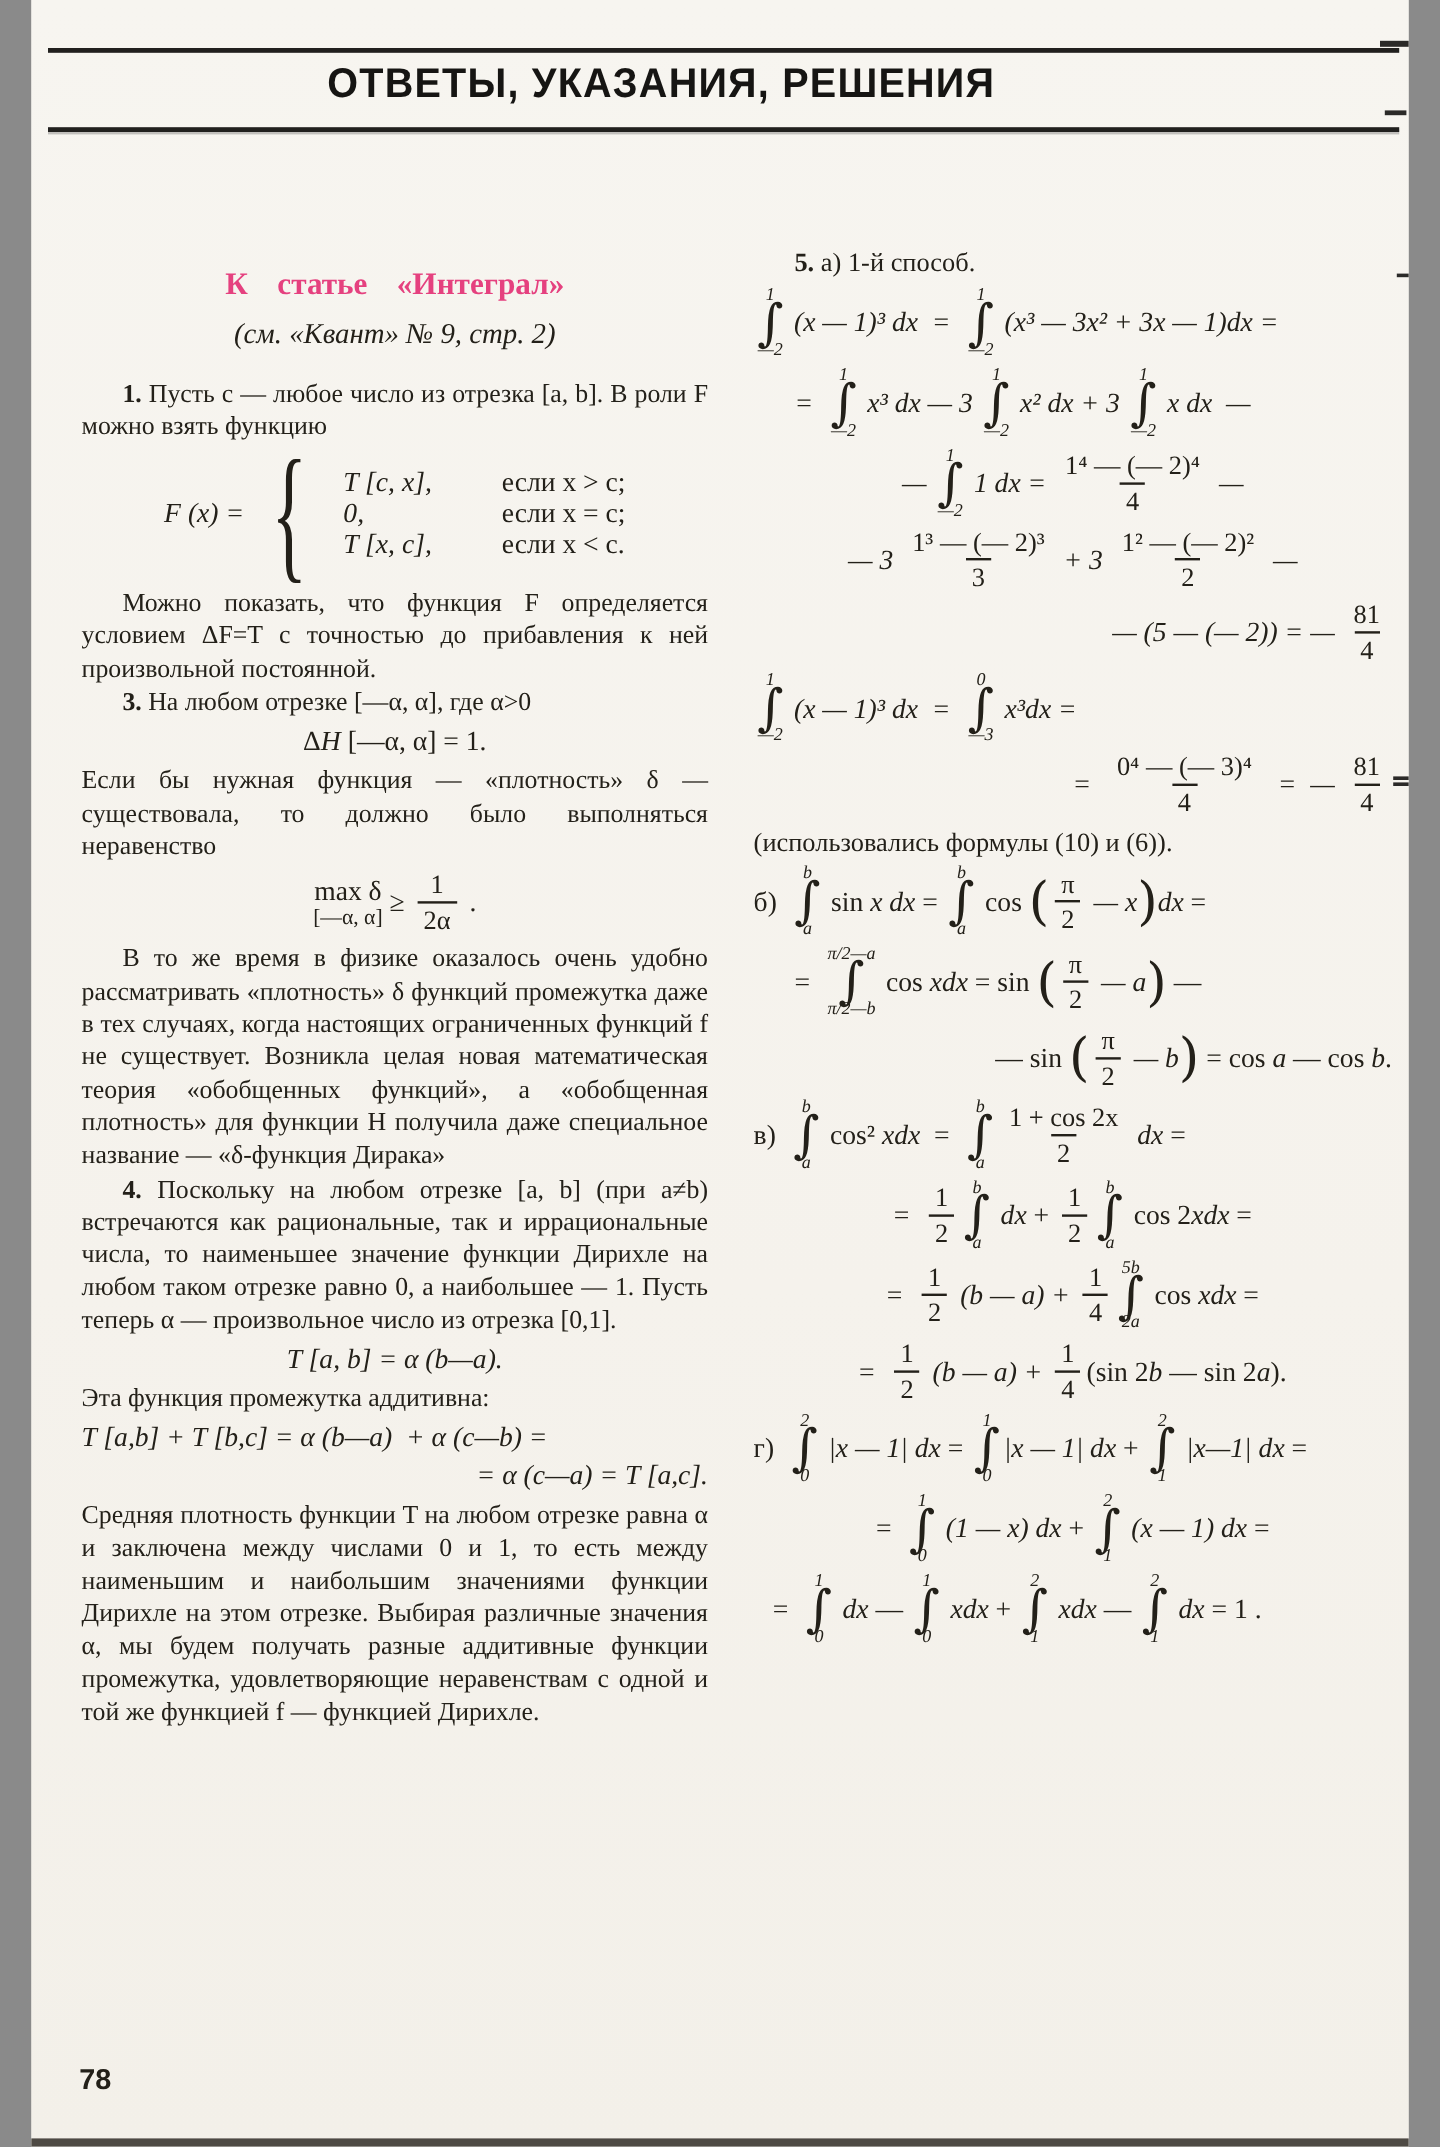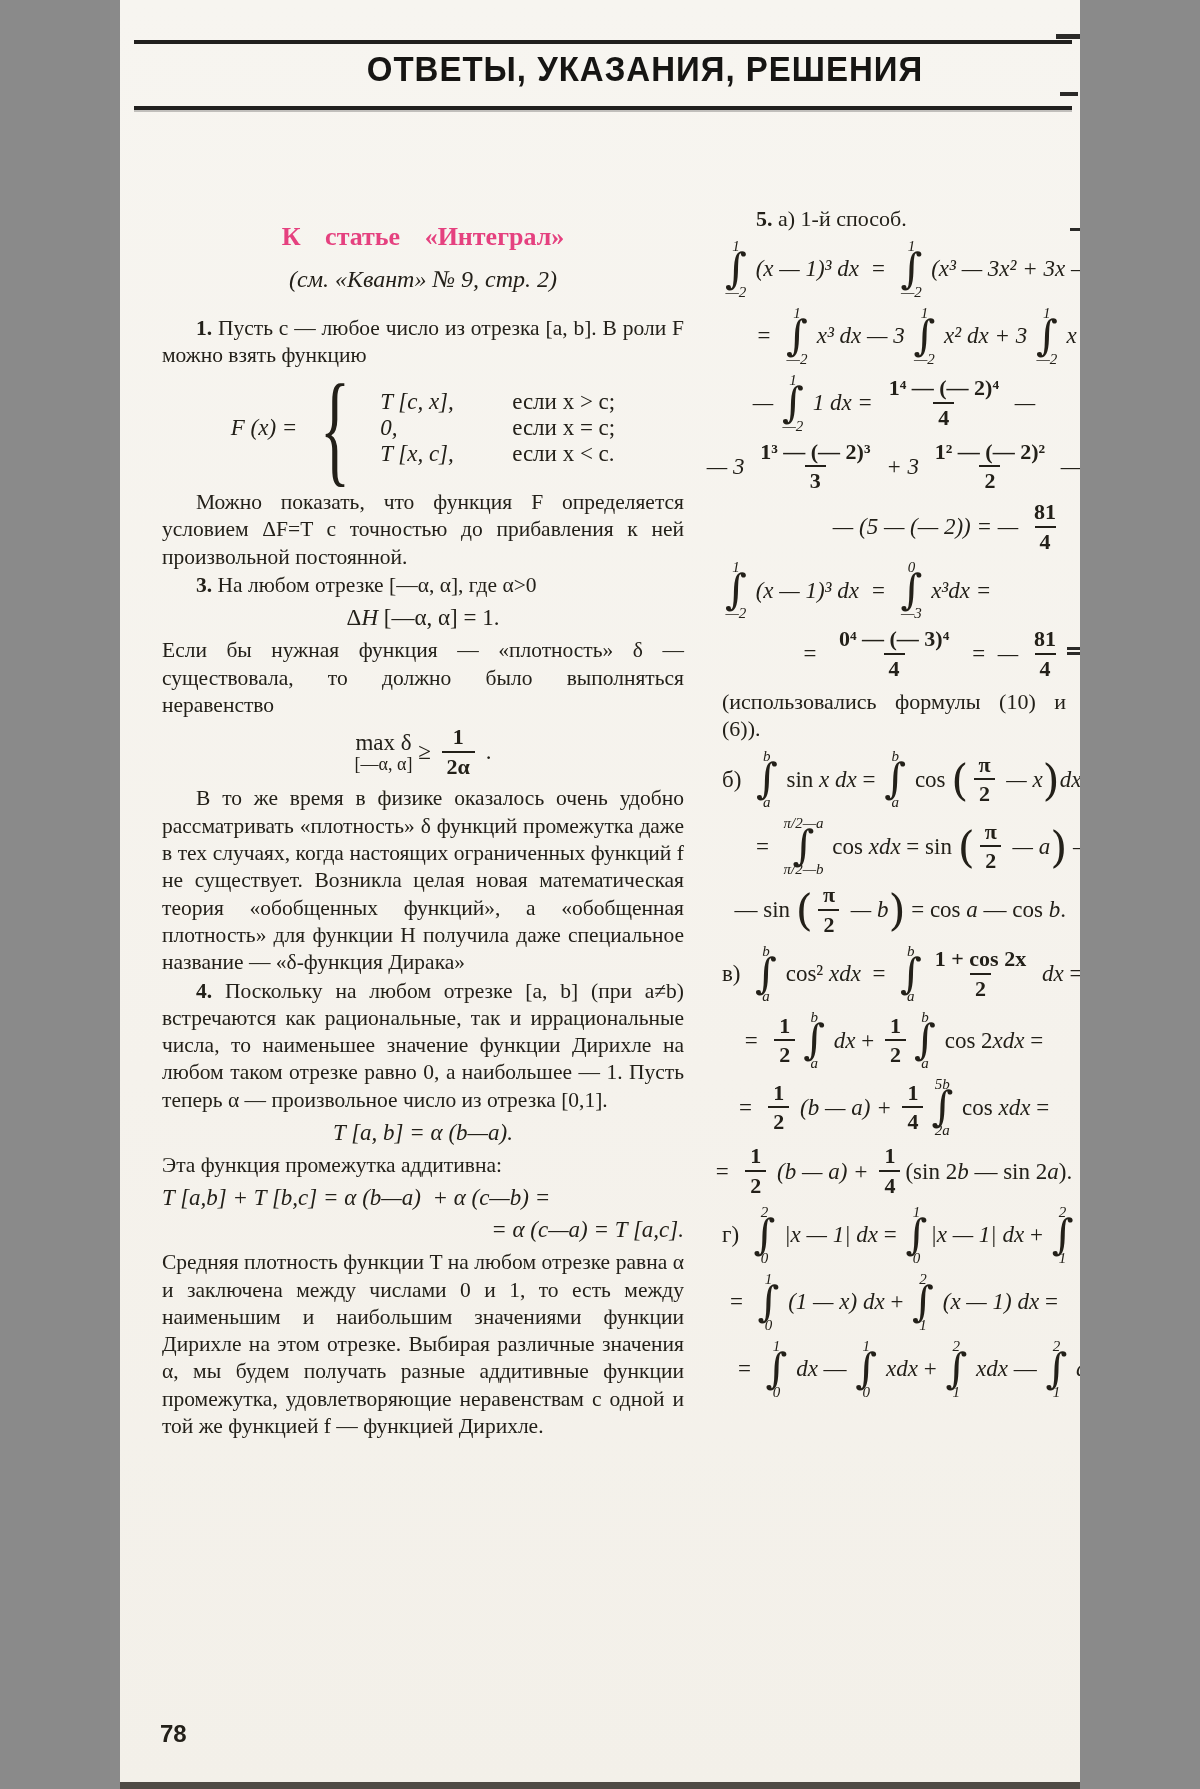--- a/index.html
+++ b/index.html
@@ -1,17 +1,17 @@
 <!DOCTYPE html>
 <html><head>
 <meta charset="utf-8">
 <style>
   html,body{margin:0;padding:0;background:#8a8a8a;}
   .page{
-    position:relative;width:960px;height:1789px;margin:0 auto;
+    position:relative;width:1148px;height:1789px;margin:0 auto;
     background:linear-gradient(180deg,#f7f5f0 0%,#f5f2ec 60%,#f3f0e9 100%);
     color:#232019;overflow:hidden;
     font-family:"Liberation Serif",serif;
   }
   
   .rule{position:absolute;background:#21201e;}
   .rule.top{top:40px;left:14px;right:8px;height:4px;}
   .rule.mid{top:106px;left:14px;right:8px;height:4px;box-shadow:0 2px 0 rgba(33,32,30,.25);}
   .header-title{
     position:absolute;top:50px;left:0;width:1050px;text-align:center;
@@ -38,21 +38,21 @@
   .eq-line{display:flex;align-items:center;font-size:23px;margin:6px 0;}
   .eq-line.center{justify-content:center;}
   .eq-line.right{justify-content:flex-end;}
   .m-r{font-style:normal;white-space:pre;}
   .m-i{font-style:italic;white-space:pre;}
   .m-int{display:inline-flex;flex-direction:column;align-items:center;margin:0 3px;}
   .m-int .isign{font-family:"DejaVu Serif",serif;font-size:42px;line-height:.88;}
   .m-int .lim{font-size:15px;line-height:1;font-style:italic;white-space:pre;}
   .m-int .lim.top{margin-bottom:-3px;}
   .m-int .lim.bot{margin-top:-3px;}
-  .m-frac{display:inline-flex;flex-direction:column;align-items:center;margin:0 5px;font-size:22px;line-height:1.12;text-align:center;font-weight:bold;}
+  .m-frac{display:inline-flex;flex-direction:column;align-items:center;margin:0 5px;font-size:22px;line-height:1.12;text-align:center;}
   .m-frac .num{padding:0 5px 1px;white-space:pre;}
   .m-frac .den{border-top:2px solid #232019;padding:2px 5px 0;white-space:pre;}
   .m-par{font-family:"DejaVu Serif",serif;font-size:190%;font-weight:300;line-height:0;}
   .m-stack{display:inline-flex;flex-direction:column;align-items:center;line-height:1.05;}
   .m-stack .main{white-space:pre;}
   .m-stack .sub{font-size:18px;white-space:pre;}
   
   .pw{display:flex;align-items:center;justify-content:center;margin:10px 0 12px;font-size:23px;}
   .pw .lhs{font-style:italic;margin-right:12px;white-space:pre;}
   .pw .brace{font-size:125px;line-height:.78;transform:scaleX(.5);margin:0 -8px 0 -10px;font-weight:400;}

